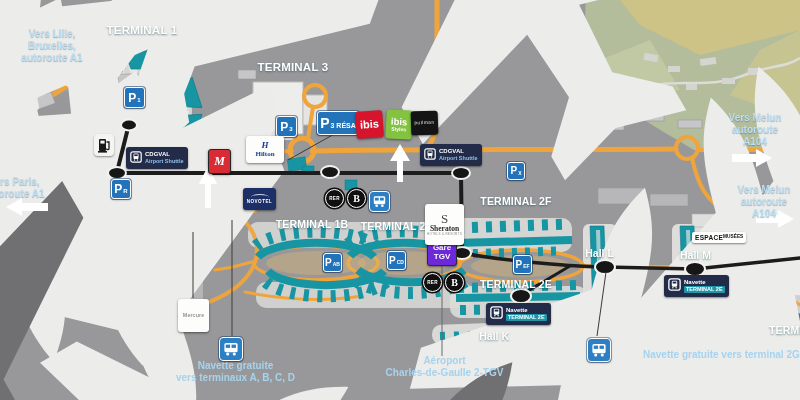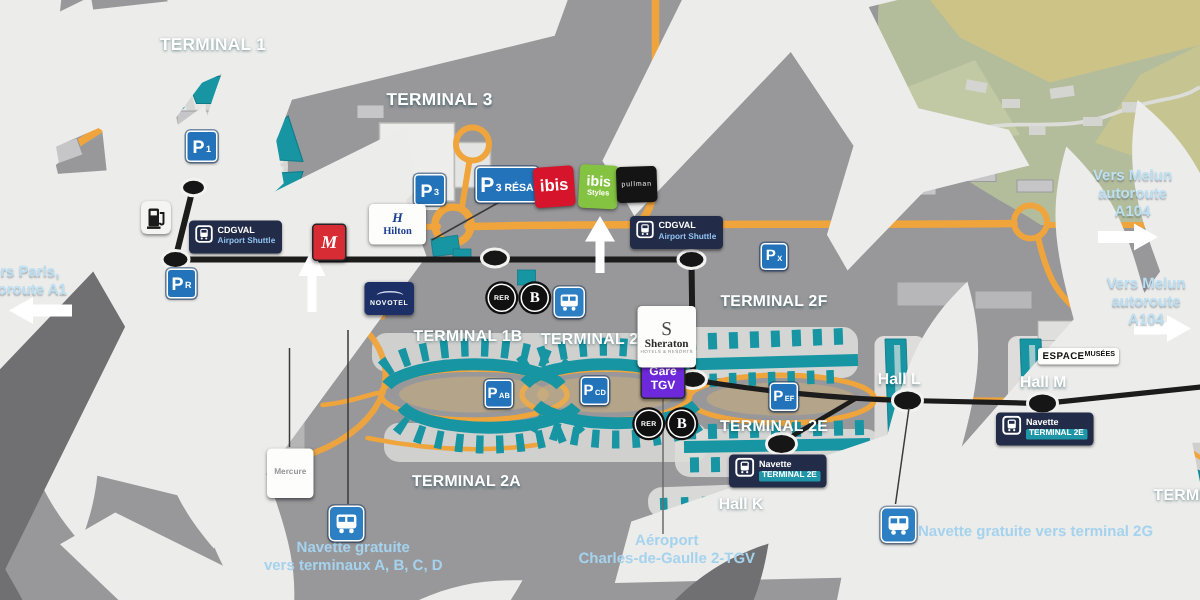--- a/index.html
+++ b/index.html
@@ -8,21 +8,21 @@
   svg.base{position:absolute;left:0;top:0;}
   .t-label{position:absolute;color:#fff;font-weight:bold;font-size:10.5px;letter-spacing:.2px;
            text-align:center;white-space:nowrap;text-shadow:0 1px 2px rgba(10,60,70,.55);}
   .t-label.big{font-size:11.5px;}
   .hall{position:absolute;color:#fff;font-weight:bold;font-size:10.5px;text-align:center;
         text-shadow:0 1px 2px rgba(10,60,70,.5);}
   .dir{position:absolute;color:#bcdff2;font-weight:bold;font-size:10px;line-height:1.18;
        text-align:center;white-space:pre-line;text-shadow:0 1px 1px rgba(40,60,80,.35);}
   .note{position:absolute;color:#a5d3ee;font-weight:bold;font-size:10px;line-height:1.2;
         text-align:center;white-space:pre-line;}
-  .note.nw{white-space:nowrap;text-align:left;}
+  .note.nw{white-space:nowrap;text-align:left;margin-left:31px;}
   .navy-sign{position:absolute;background:#222b47;border-radius:3px;box-shadow:0 1px 2px rgba(0,0,0,.45);
              display:flex;align-items:center;gap:3px;padding:2px 4px;}
   .navy-sign .txt{display:flex;flex-direction:column;line-height:1.15;}
   .navy-sign .l1{color:#fff;font-weight:bold;font-size:6px;}
   .navy-sign .l2{color:#8fc1ee;font-weight:bold;font-size:5.5px;}
   .navy-sign.nav2e .l2{color:#fff;background:#1f96a8;padding:0 2px;border-radius:1px;align-self:flex-start;}
   .black-sign{position:absolute;background:#6d28d9;border:1px solid #2c2c2c;border-radius:3px;color:#fff;
               font-weight:bold;font-size:8px;line-height:1.1;display:flex;flex-direction:column;
               align-items:center;justify-content:center;box-shadow:0 1px 2px rgba(0,0,0,.4);}
   .white-sign{position:absolute;background:#fdfdfb;border-radius:2px;box-shadow:0 1px 2px rgba(0,0,0,.45);
@@ -277,36 +277,38 @@
 
     <g fill="#fff">
       <path d="M400,144 L410,161 L403,161 L403,182 L397,182 L397,161 L390,161 Z"></path>
       <path d="M208,166 L217,184 L211,184 L211,208 L205,208 L205,184 L199,184 Z"></path>
       <path d="M6,207 L22,198 L22,203 L48,203 L48,211 L22,211 L22,216 Z"></path>
       <path d="M772,158 L756,149 L756,154 L732,154 L732,162 L756,162 L756,167 Z"></path>
       <path d="M794,219 L778,210 L778,215 L756,215 L756,223 L778,223 L778,228 Z"></path>
     </g>
   </svg>
 
+  <div class="dir" style="left:2px;top:28px;width:100px;">Vers Lille,
+Bruxelles,
+autoroute A1</div>
   <div class="dir" style="left:-34px;top:176px;width:96px;">Vers Paris,
 autoroute A1</div>
   <div class="dir" style="left:712px;top:112px;width:86px;">Vers Melun
 autoroute
 A104</div>
   <div class="dir" style="left:726px;top:184px;width:76px;">Vers Melun
 autoroute
 A104</div>
 
   <div class="t-label big" style="left:82px;top:24px;width:120px;">TERMINAL 1</div>
   <div class="t-label big" style="left:233px;top:61px;width:120px;">TERMINAL 3</div>
   <div class="t-label" style="left:250px;top:218px;width:124px;">TERMINAL 1B</div>
   <div class="t-label" style="left:335px;top:220px;width:124px;">TERMINAL 2D</div>
   <div class="t-label" style="left:454px;top:195px;width:124px;">TERMINAL 2F</div>
   <div class="t-label" style="left:454px;top:278px;width:124px;">TERMINAL 2E</div>
-  <div class="t-label" style="left:249px;top:315px;width:124px;">TERMINAL 2A</div>
   <div class="t-label" style="left:769px;top:324px;width:120px;text-align:left;">TERMINAL 2G</div>
 
   <div class="hall" style="left:454px;top:330px;width:55px;text-align:right;">Hall K</div>
   <div class="hall" style="left:572px;top:247px;width:55px;">Hall L</div>
   <div class="hall" style="left:668px;top:249px;width:55px;">Hall M</div>
 
   <div class="note" style="left:148px;top:360px;width:175px;">Navette gratuite
 vers terminaux A, B, C, D</div>
   <div class="note" style="left:362px;top:355px;width:165px;">Aéroport
 Charles-de-Gaulle 2-TGV</div>

